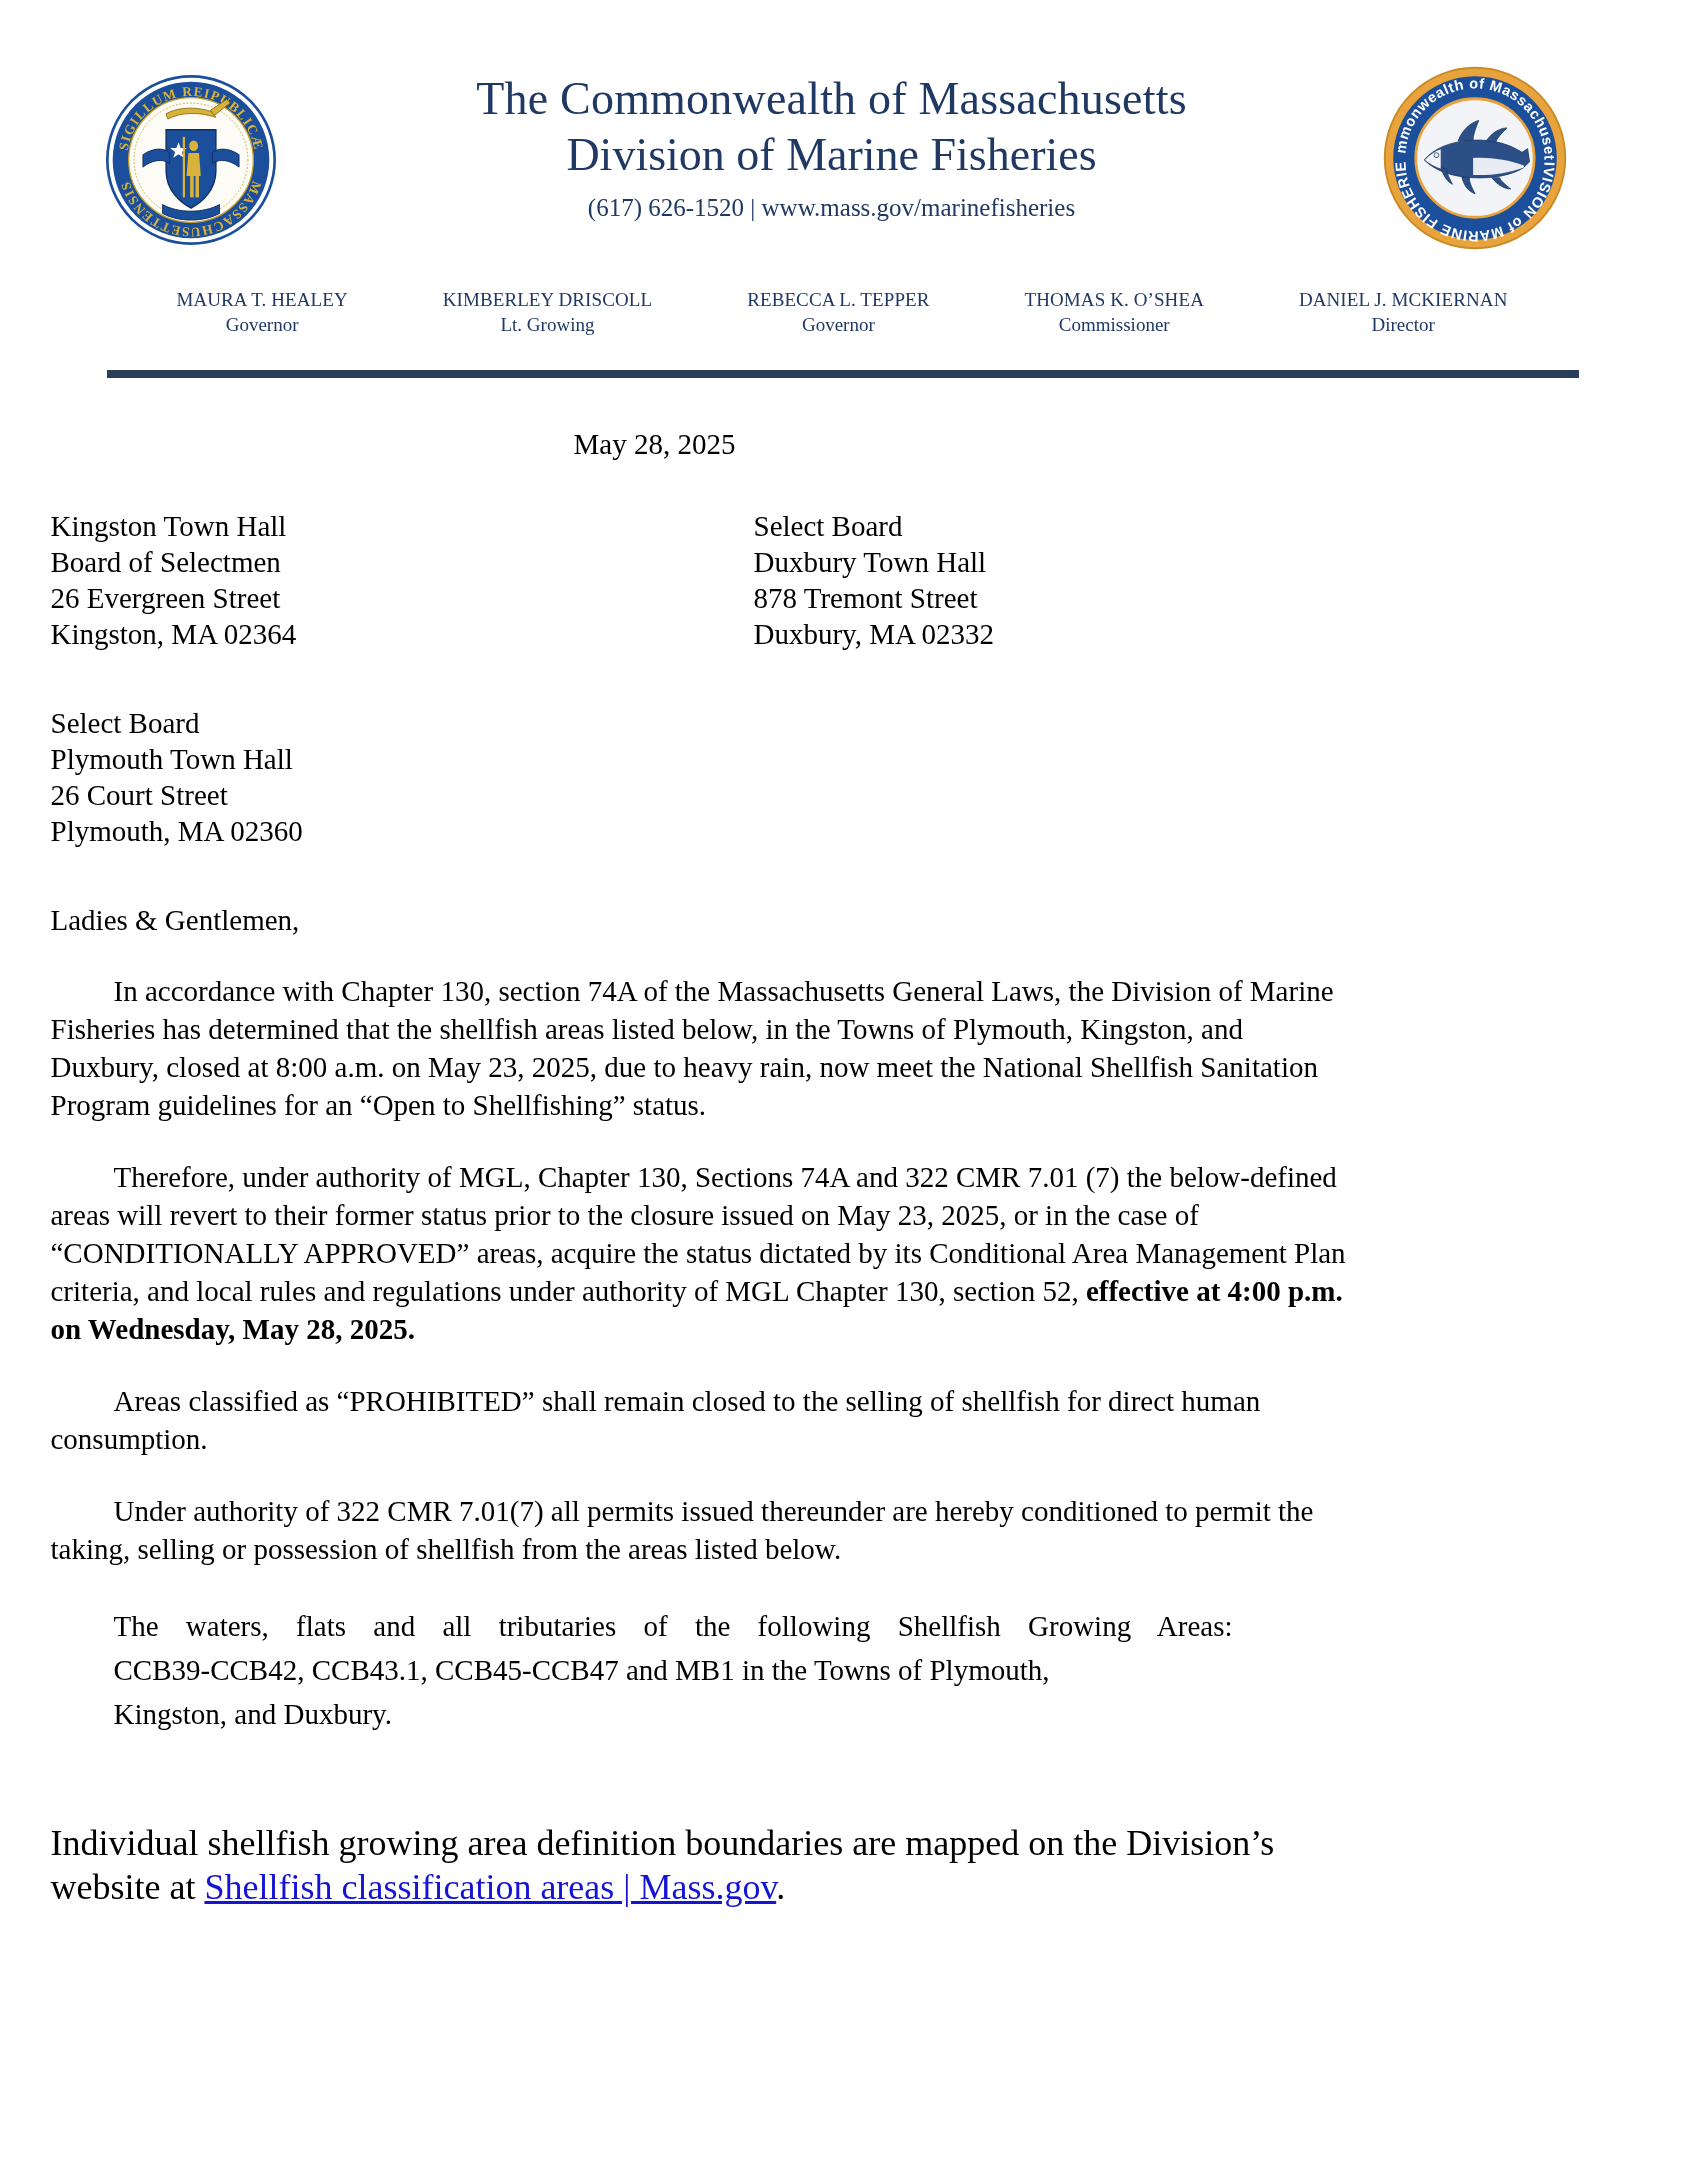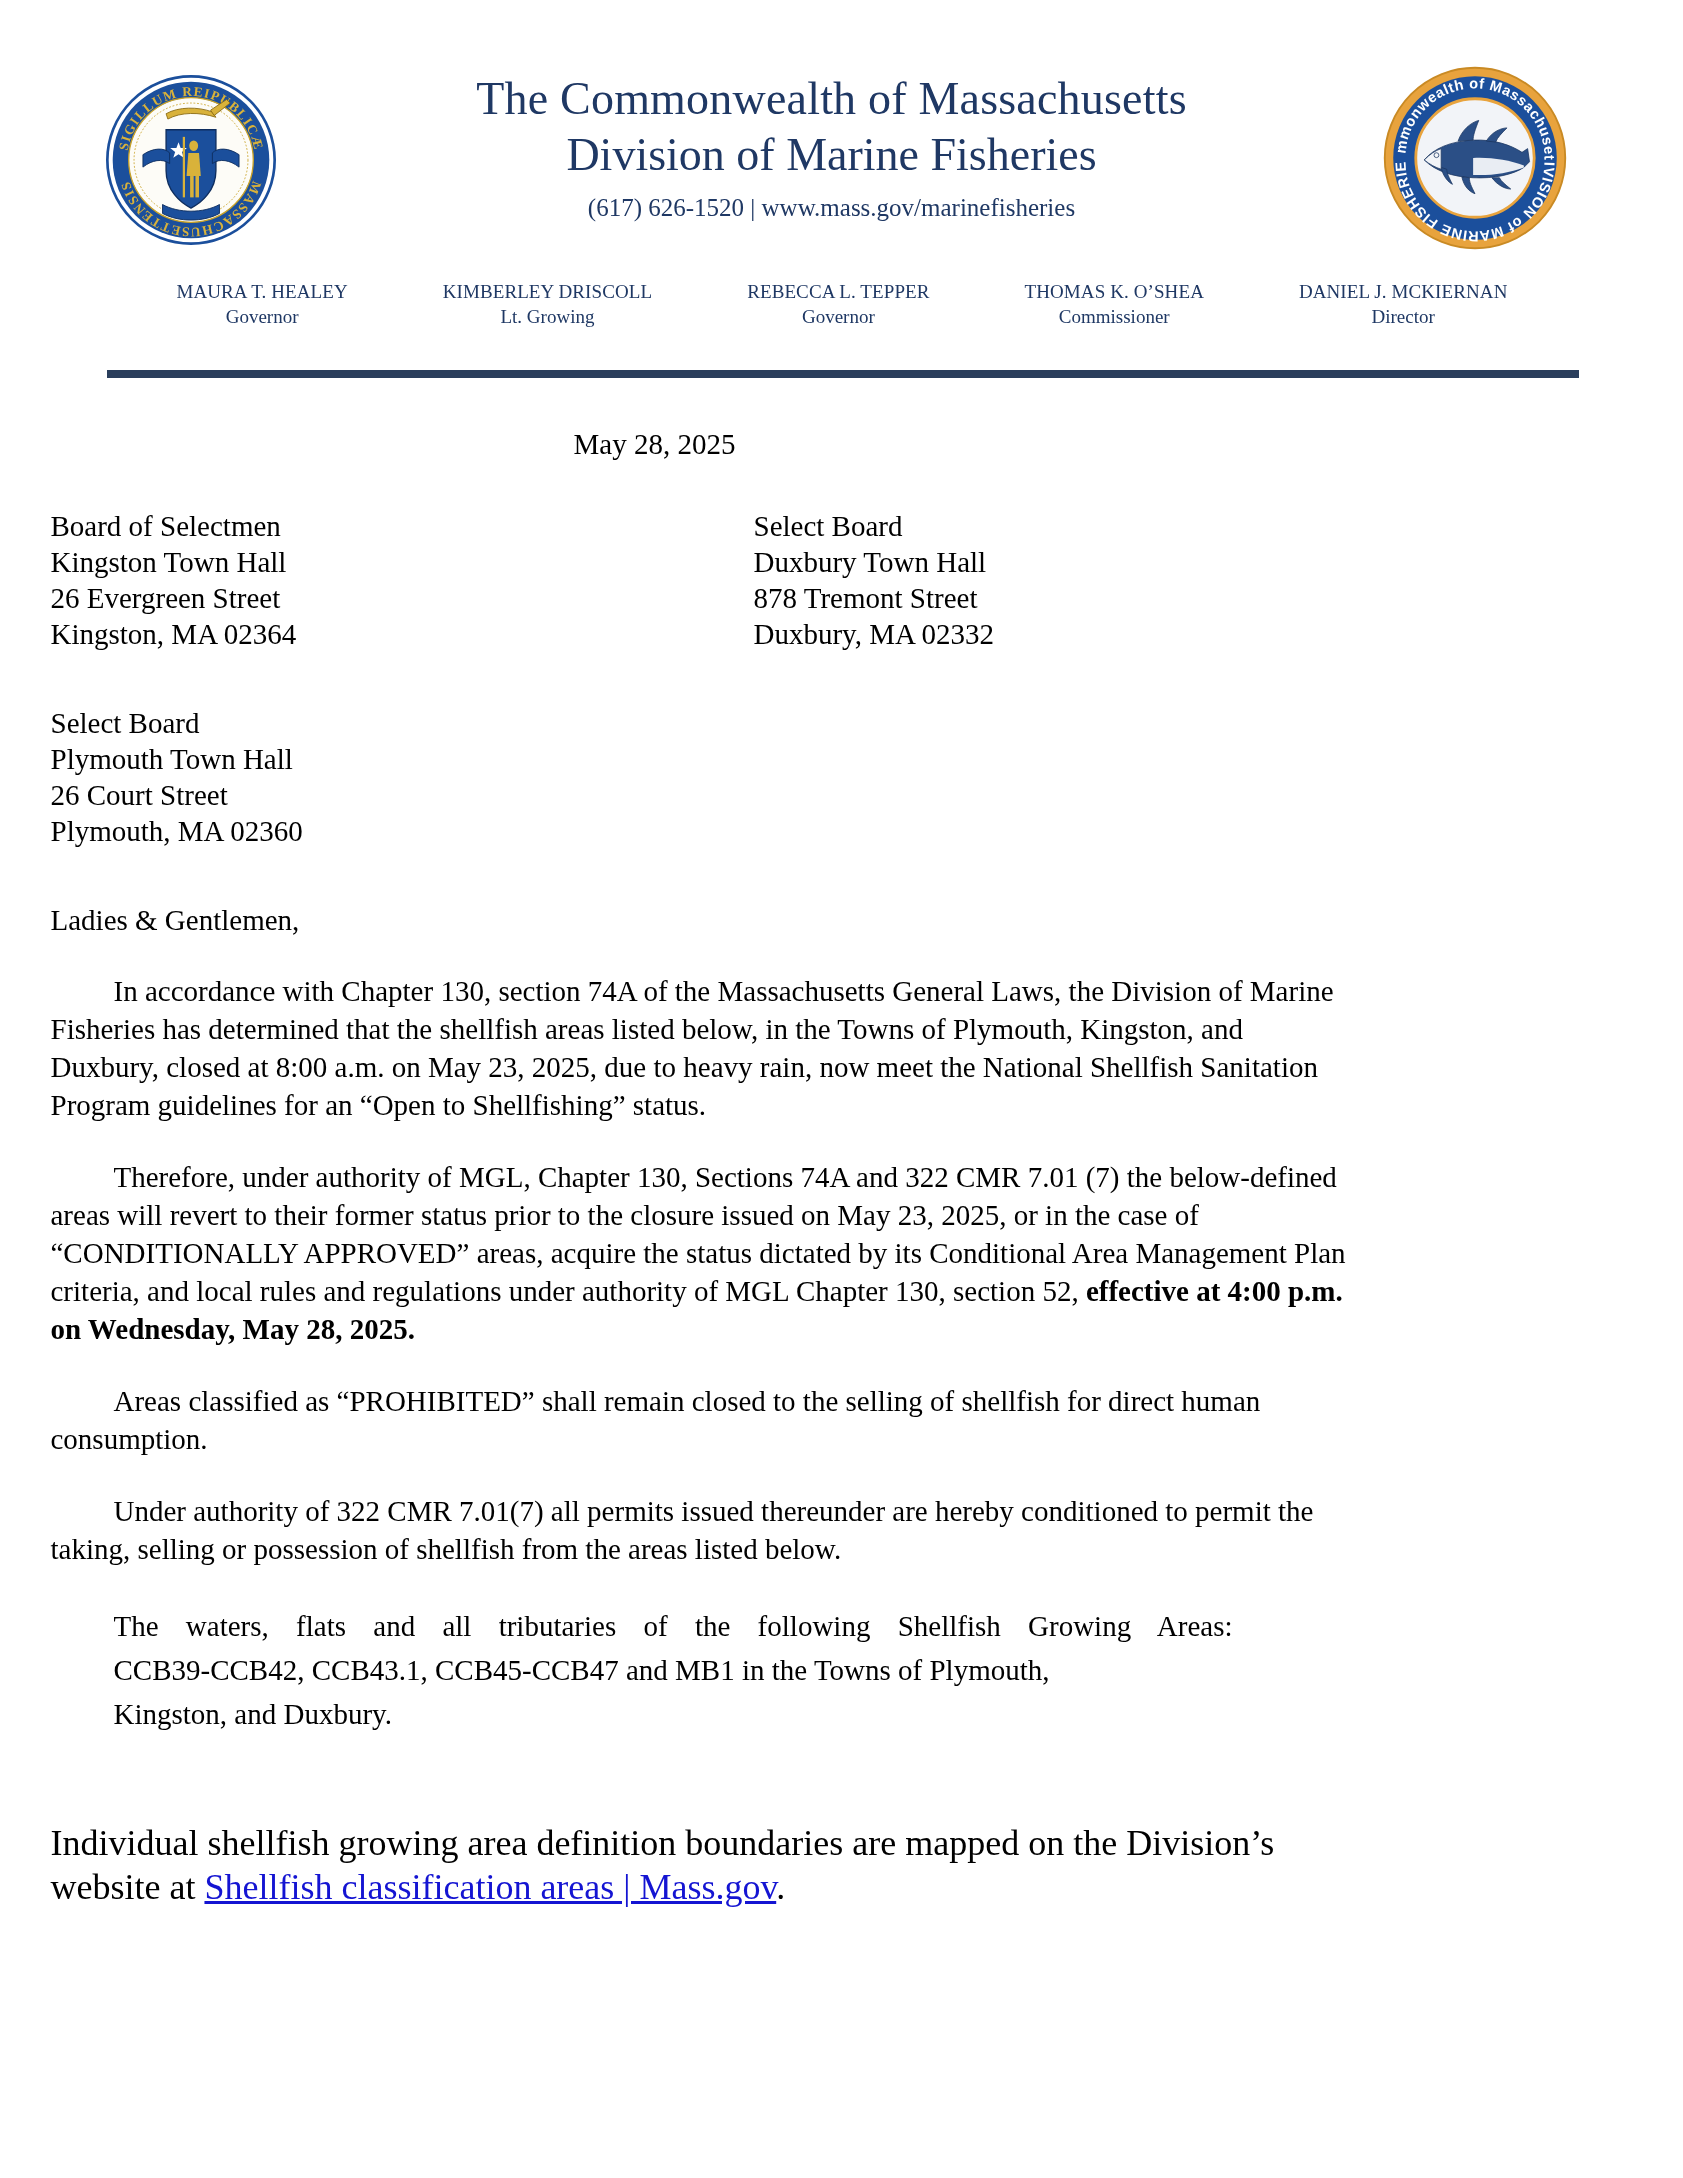--- a/index.html
+++ b/index.html
@@ -65,21 +65,21 @@
     margin-top: 10px;
     font-size: 25px;
     line-height: 30px;
     color: #1f3864;
   }
 
   
   .officials {
     position: absolute;
     left: 129px;
-    top: 280px;
+    top: 288px;
     width: 1426px;
     display: flex;
     justify-content: space-between;
     align-items: center;
   }
   .official {
     text-align: center;
     color: #1f3864;
     flex: 1 1 auto;
   }
@@ -295,22 +295,22 @@
     <div class="rule"></div>
   </div>
 
   <div class="body-area">
     <div class="content">
 
       <div class="date-line">May 28, 2025</div>
 
       <div class="address-row">
         <div class="address-col left">
+          <div class="addr-line">Kingston Town Hall</div>
           <div class="addr-line">Board of Selectmen</div>
-          <div class="addr-line">Kingston Town Hall</div>
           <div class="addr-line">26 Evergreen Street</div>
           <div class="addr-line">Kingston, MA 02364</div>
         </div>
         <div class="address-col right">
           <div class="addr-line">Select Board</div>
           <div class="addr-line">Duxbury Town Hall</div>
           <div class="addr-line">878 Tremont Street</div>
           <div class="addr-line">Duxbury, MA 02332</div>
         </div>
       </div>

